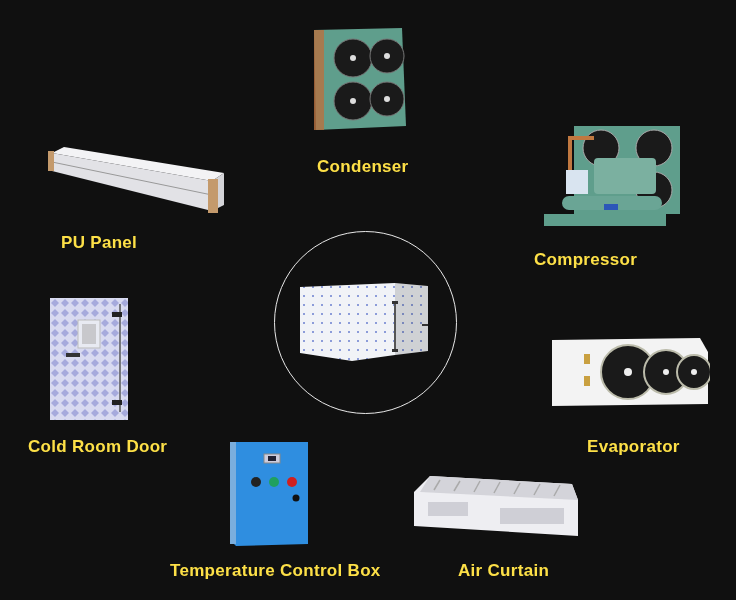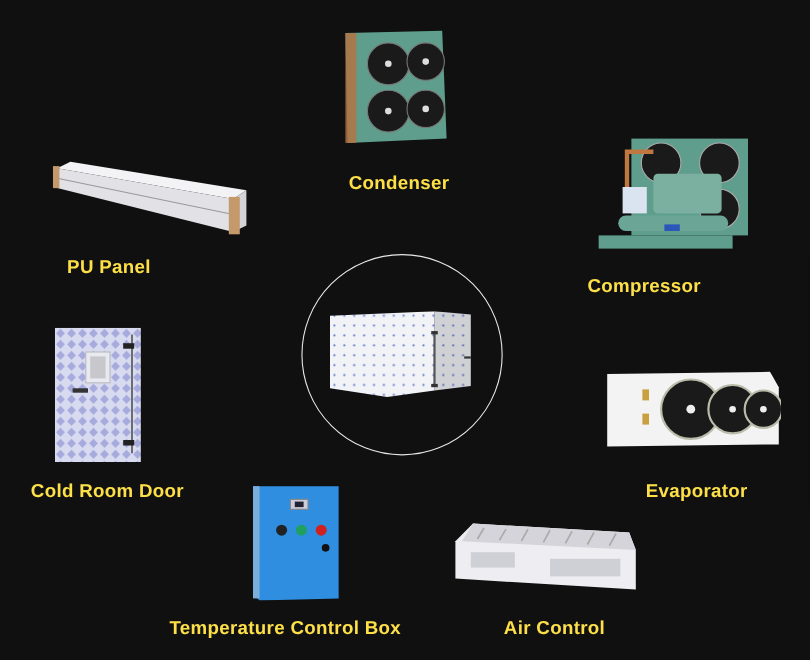--- a/index.html
+++ b/index.html
@@ -137,32 +137,32 @@
   <svg class="item ctrlbox" viewBox="0 0 82 106">
     <polygon points="4,2 82,2 82,104 10,106 4,100" fill="#2f8ee0"></polygon>
     <rect x="4" y="2" width="6" height="102" fill="#7aaedd"></rect>
     <rect x="38" y="14" width="16" height="9" fill="#ccd" stroke="#888"></rect>
     <rect x="42" y="16" width="8" height="5" fill="#223"></rect>
     <circle cx="30" cy="42" r="5" fill="#222"></circle>
       <circle cx="48" cy="42" r="5" fill="#1fa060"></circle>
       <circle cx="66" cy="42" r="5" fill="#d02020"></circle>
     <circle cx="70" cy="58" r="3.5" fill="#111"></circle>
   </svg>
-  <div class="label" style="left:154px; top:561px;">Temperature Control Box</div>
+  <div class="label" style="left:170px; top:561px;">Temperature Control Box</div>
 
   <svg class="item aircurtain" viewBox="0 0 170 72">
     <polygon points="4,22 20,6 162,14 168,30 168,66 4,56" fill="#eeeef2"></polygon>
     <polygon points="20,6 162,14 168,30 10,22" fill="#d4d4da"></polygon>
     <g stroke="#aaa" stroke-width="1.5">
       <line x1="30" y1="10" x2="24" y2="20"></line>
         <line x1="50" y1="11" x2="44" y2="21"></line>
       <line x1="70" y1="11" x2="64" y2="22"></line>
         <line x1="90" y1="12" x2="84" y2="23"></line>
       <line x1="110" y1="13" x2="104" y2="24"></line>
         <line x1="130" y1="14" x2="124" y2="25"></line>
       <line x1="150" y1="15" x2="144" y2="26"></line>
     </g>
     <rect x="18" y="32" width="40" height="14" fill="#cfcfd6"></rect>
     <rect x="90" y="38" width="64" height="16" fill="#cfcfd6"></rect>
   </svg>
-  <div class="label" style="left:458px; top:561px;">Air Control</div>
+  <div class="label" style="left:458px; top:561px;">Air Curtain</div>
 
 </div>
 
 </body></html>

